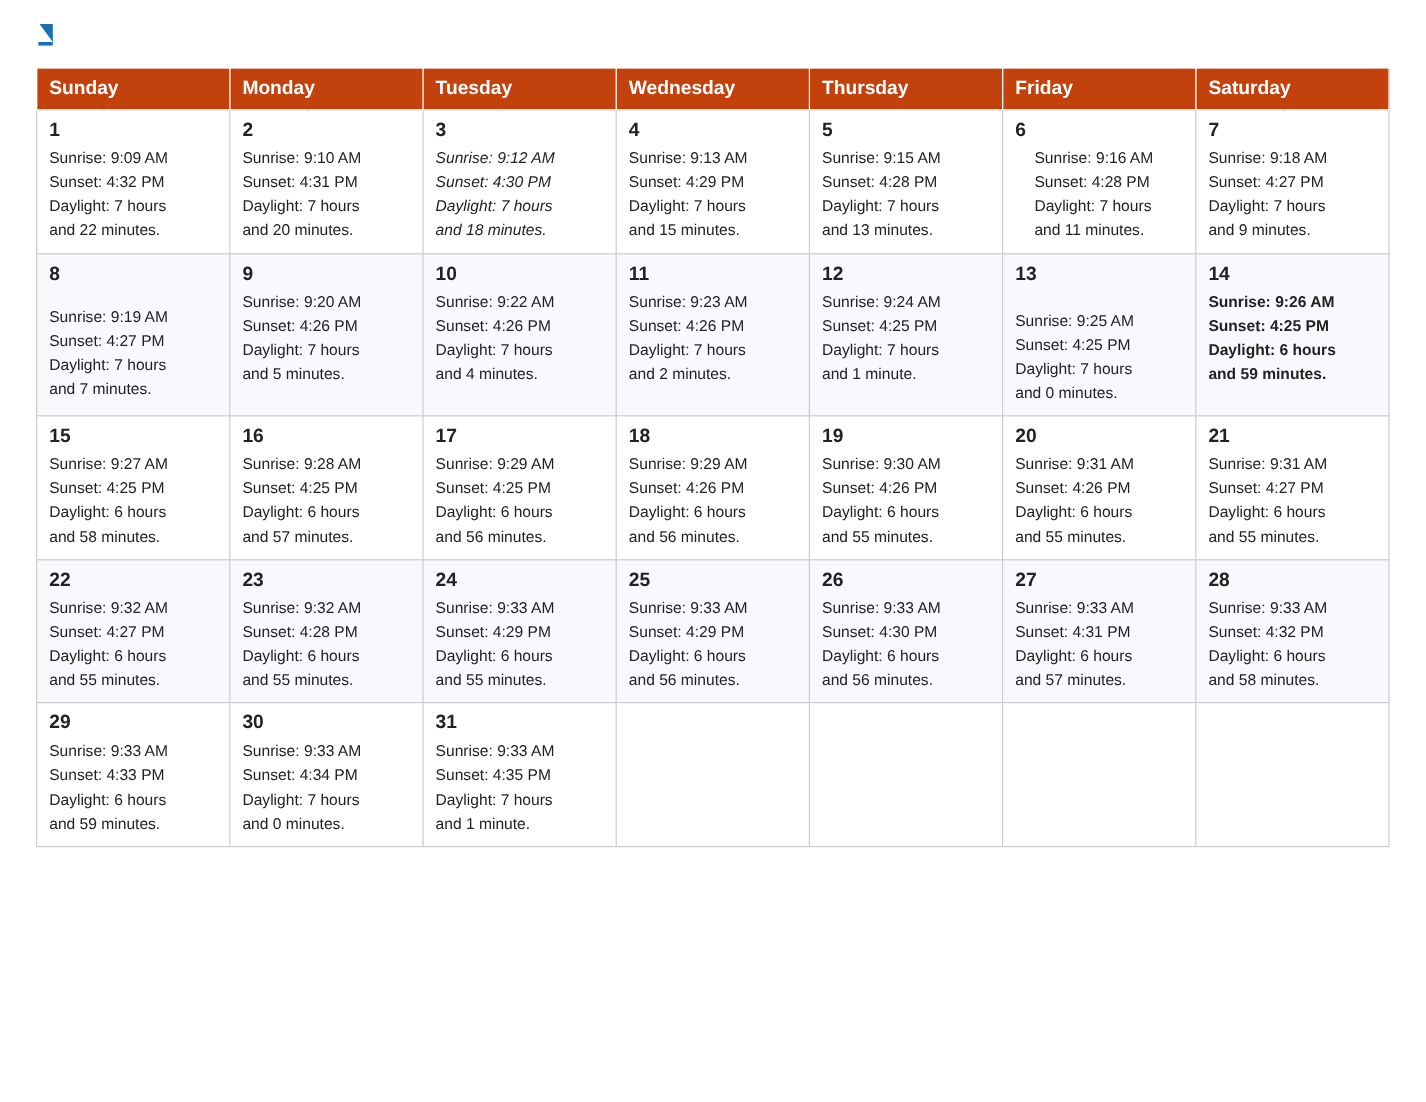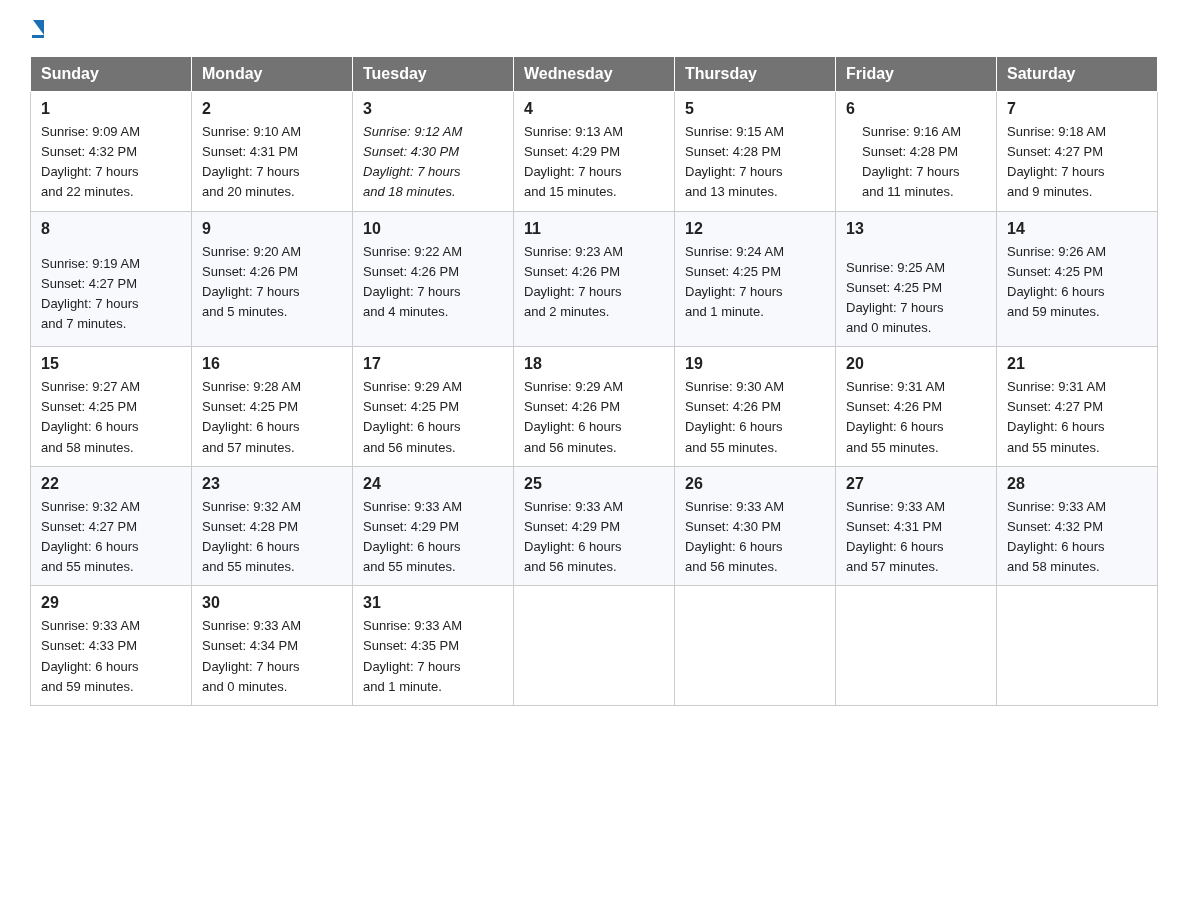--- a/index.html
+++ b/index.html
@@ -34,21 +34,21 @@
       font-size: 22px;
       color: #444;
       margin-top: 4px;
     }
     .calendar {
       width: 100%;
       border-collapse: collapse;
       margin-top: 8px;
     }
     .calendar th {
-      background: #737373;
+      background: #c2410c;
       color: #fff;
       font-size: 16px;
       font-weight: bold;
       padding: 8px 10px;
       text-align: left;
       border: 1px solid #fff;
     }
     .calendar td {
       vertical-align: top;
       padding: 8px 10px;
@@ -243,21 +243,21 @@
         </td>
         <td>
           <span class="day-num">13</span>
           <div class="day-info" style="white-space: pre-line; margin-top: 20px;">Sunrise: 9:25 AM
 Sunset: 4:25 PM
 Daylight: 7 hours
 and 0 minutes.</div>
         </td>
         <td>
           <span class="day-num">14</span>
-          <div class="day-info" style="white-space: pre-line;">Sunrise: 9:26 AM
+          <div class="day-info" style="white-space: pre-line; font-weight: bold;">Sunrise: 9:26 AM
 Sunset: 4:25 PM
 Daylight: 6 hours
 and 59 minutes.</div>
         </td>
       </tr>
       <tr>
         <td>
           <span class="day-num">15</span>
           <div class="day-info" style="white-space: pre-line;">Sunrise: 9:27 AM
 Sunset: 4:25 PM

